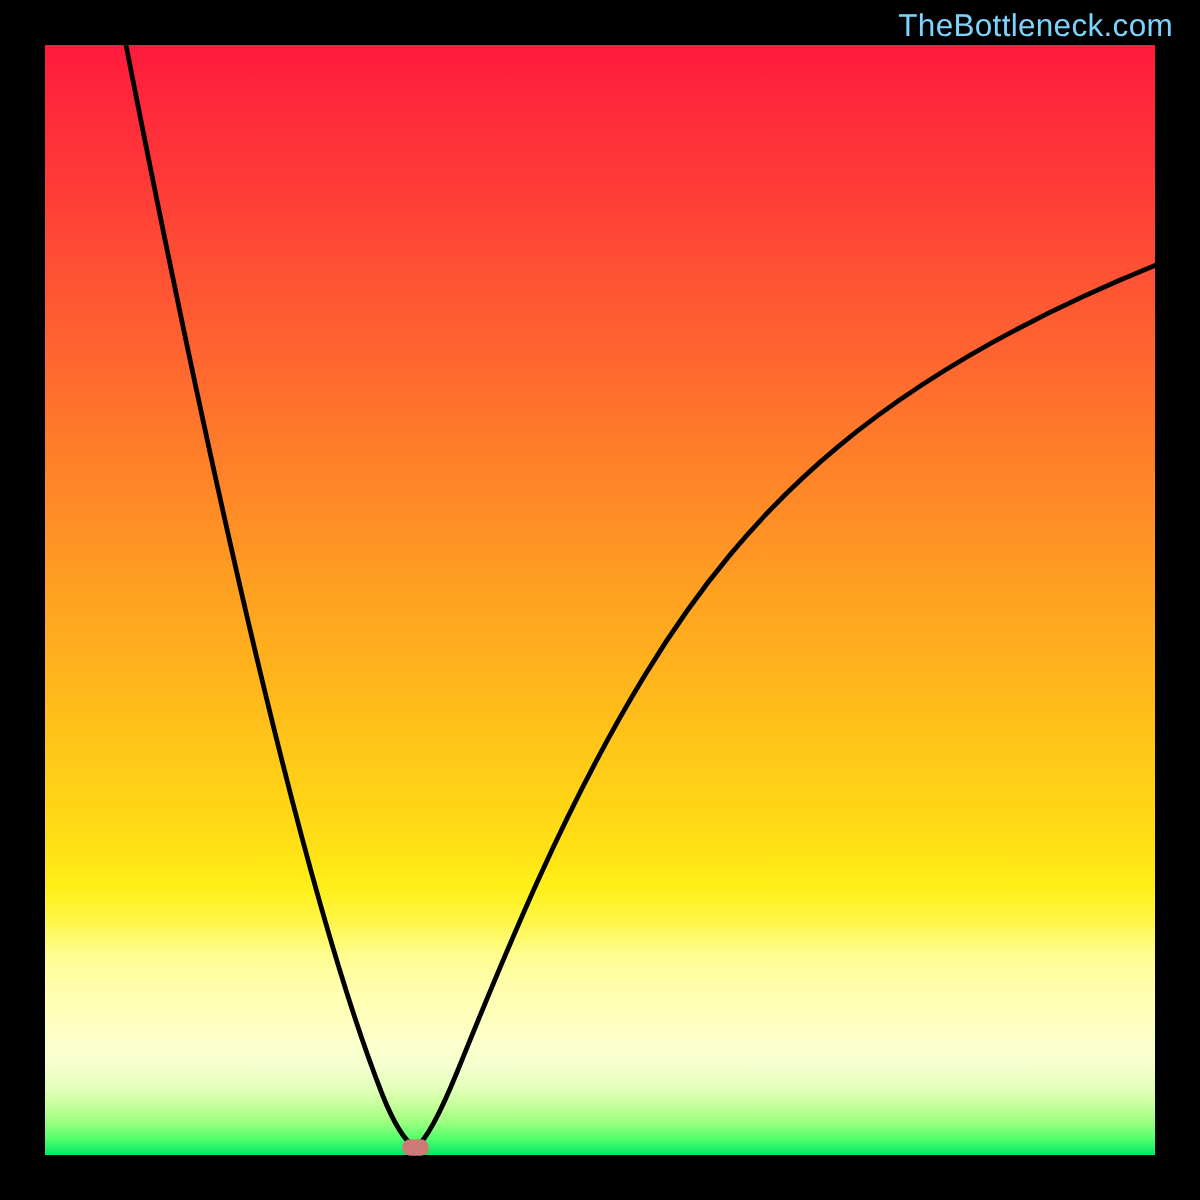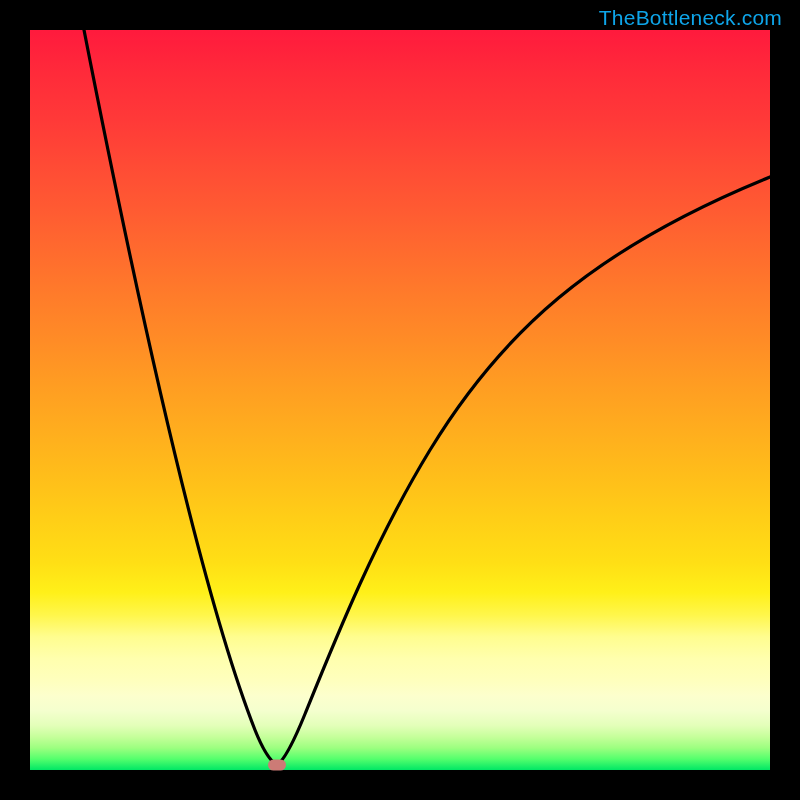--- a/index.html
+++ b/index.html
@@ -67,21 +67,21 @@
     height: 11px;
     background: #cc7b76;
     border-radius: 6px;
     transform: translate(-50%, -50%);
     pointer-events: none;
   }
   .watermark {
     position: absolute;
     top: 6px;
     right: 18px;
-    color: #0ea5e9;
+    color: #7dd3fc;
     font-size: 21px;
     font-weight: 400;
     letter-spacing: 0.2px;
   }
 </style>
 </head>
 <body>
 <div class="outer">
 
   <div class="plot">

